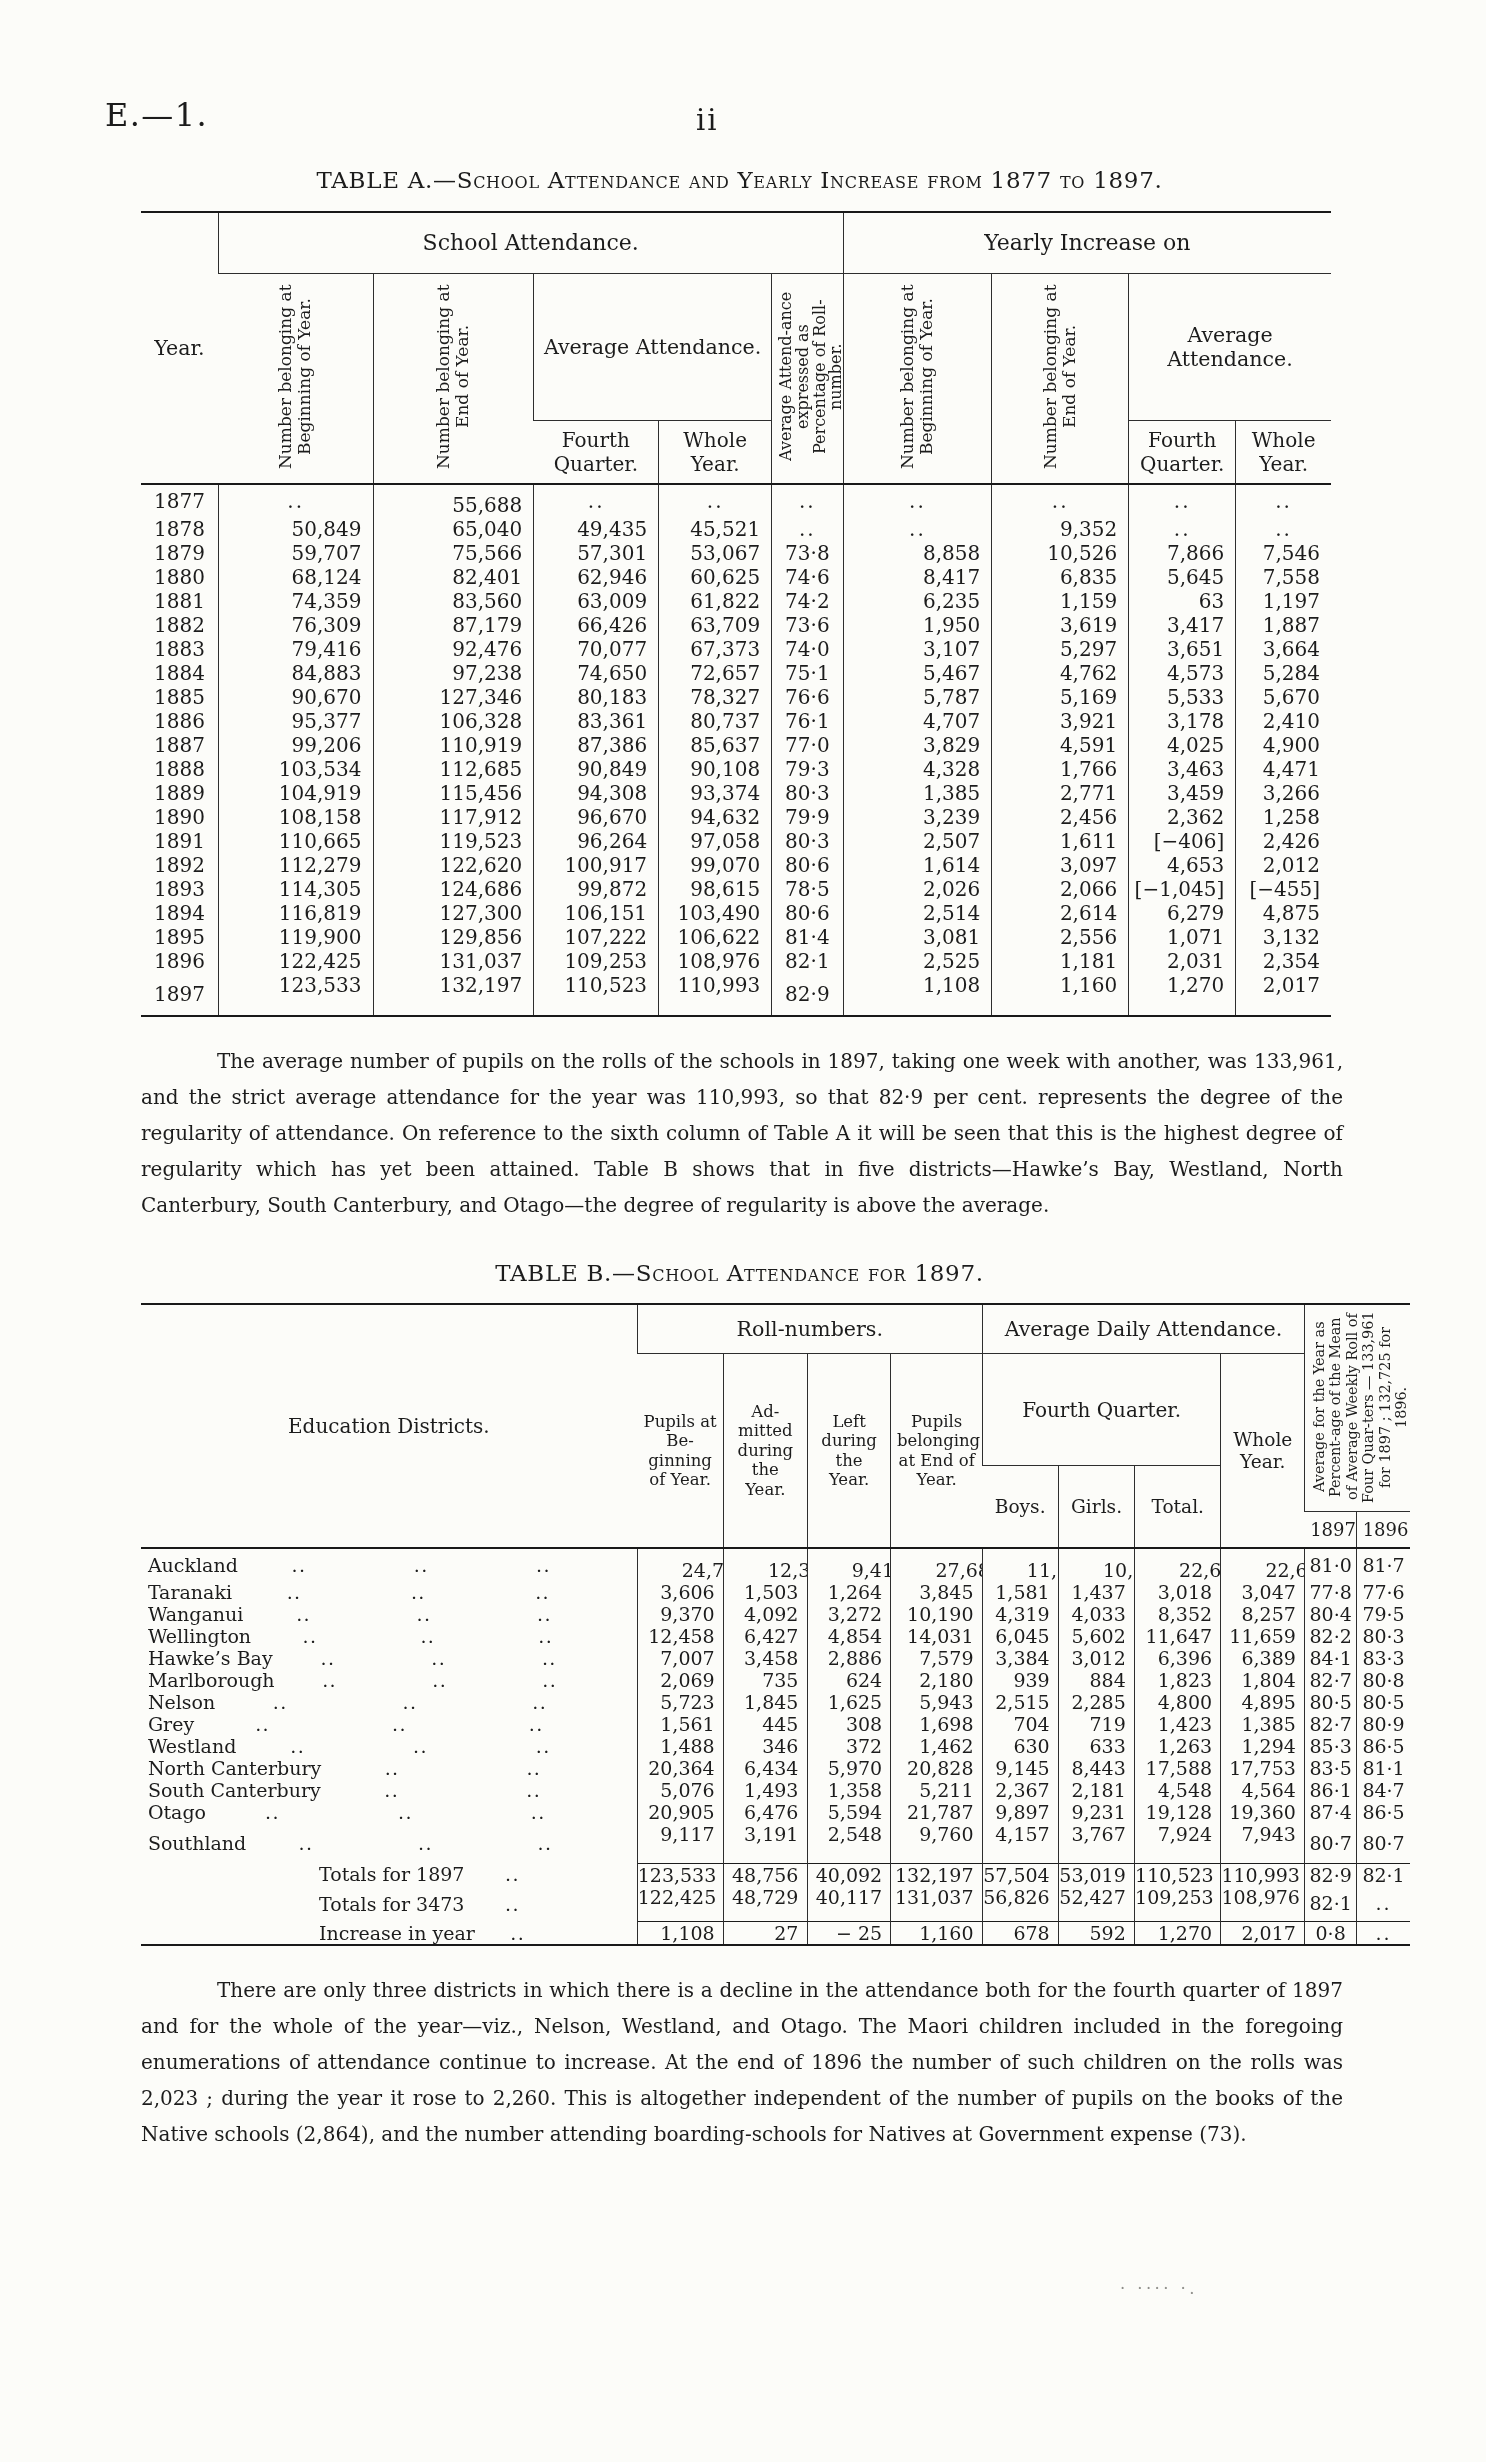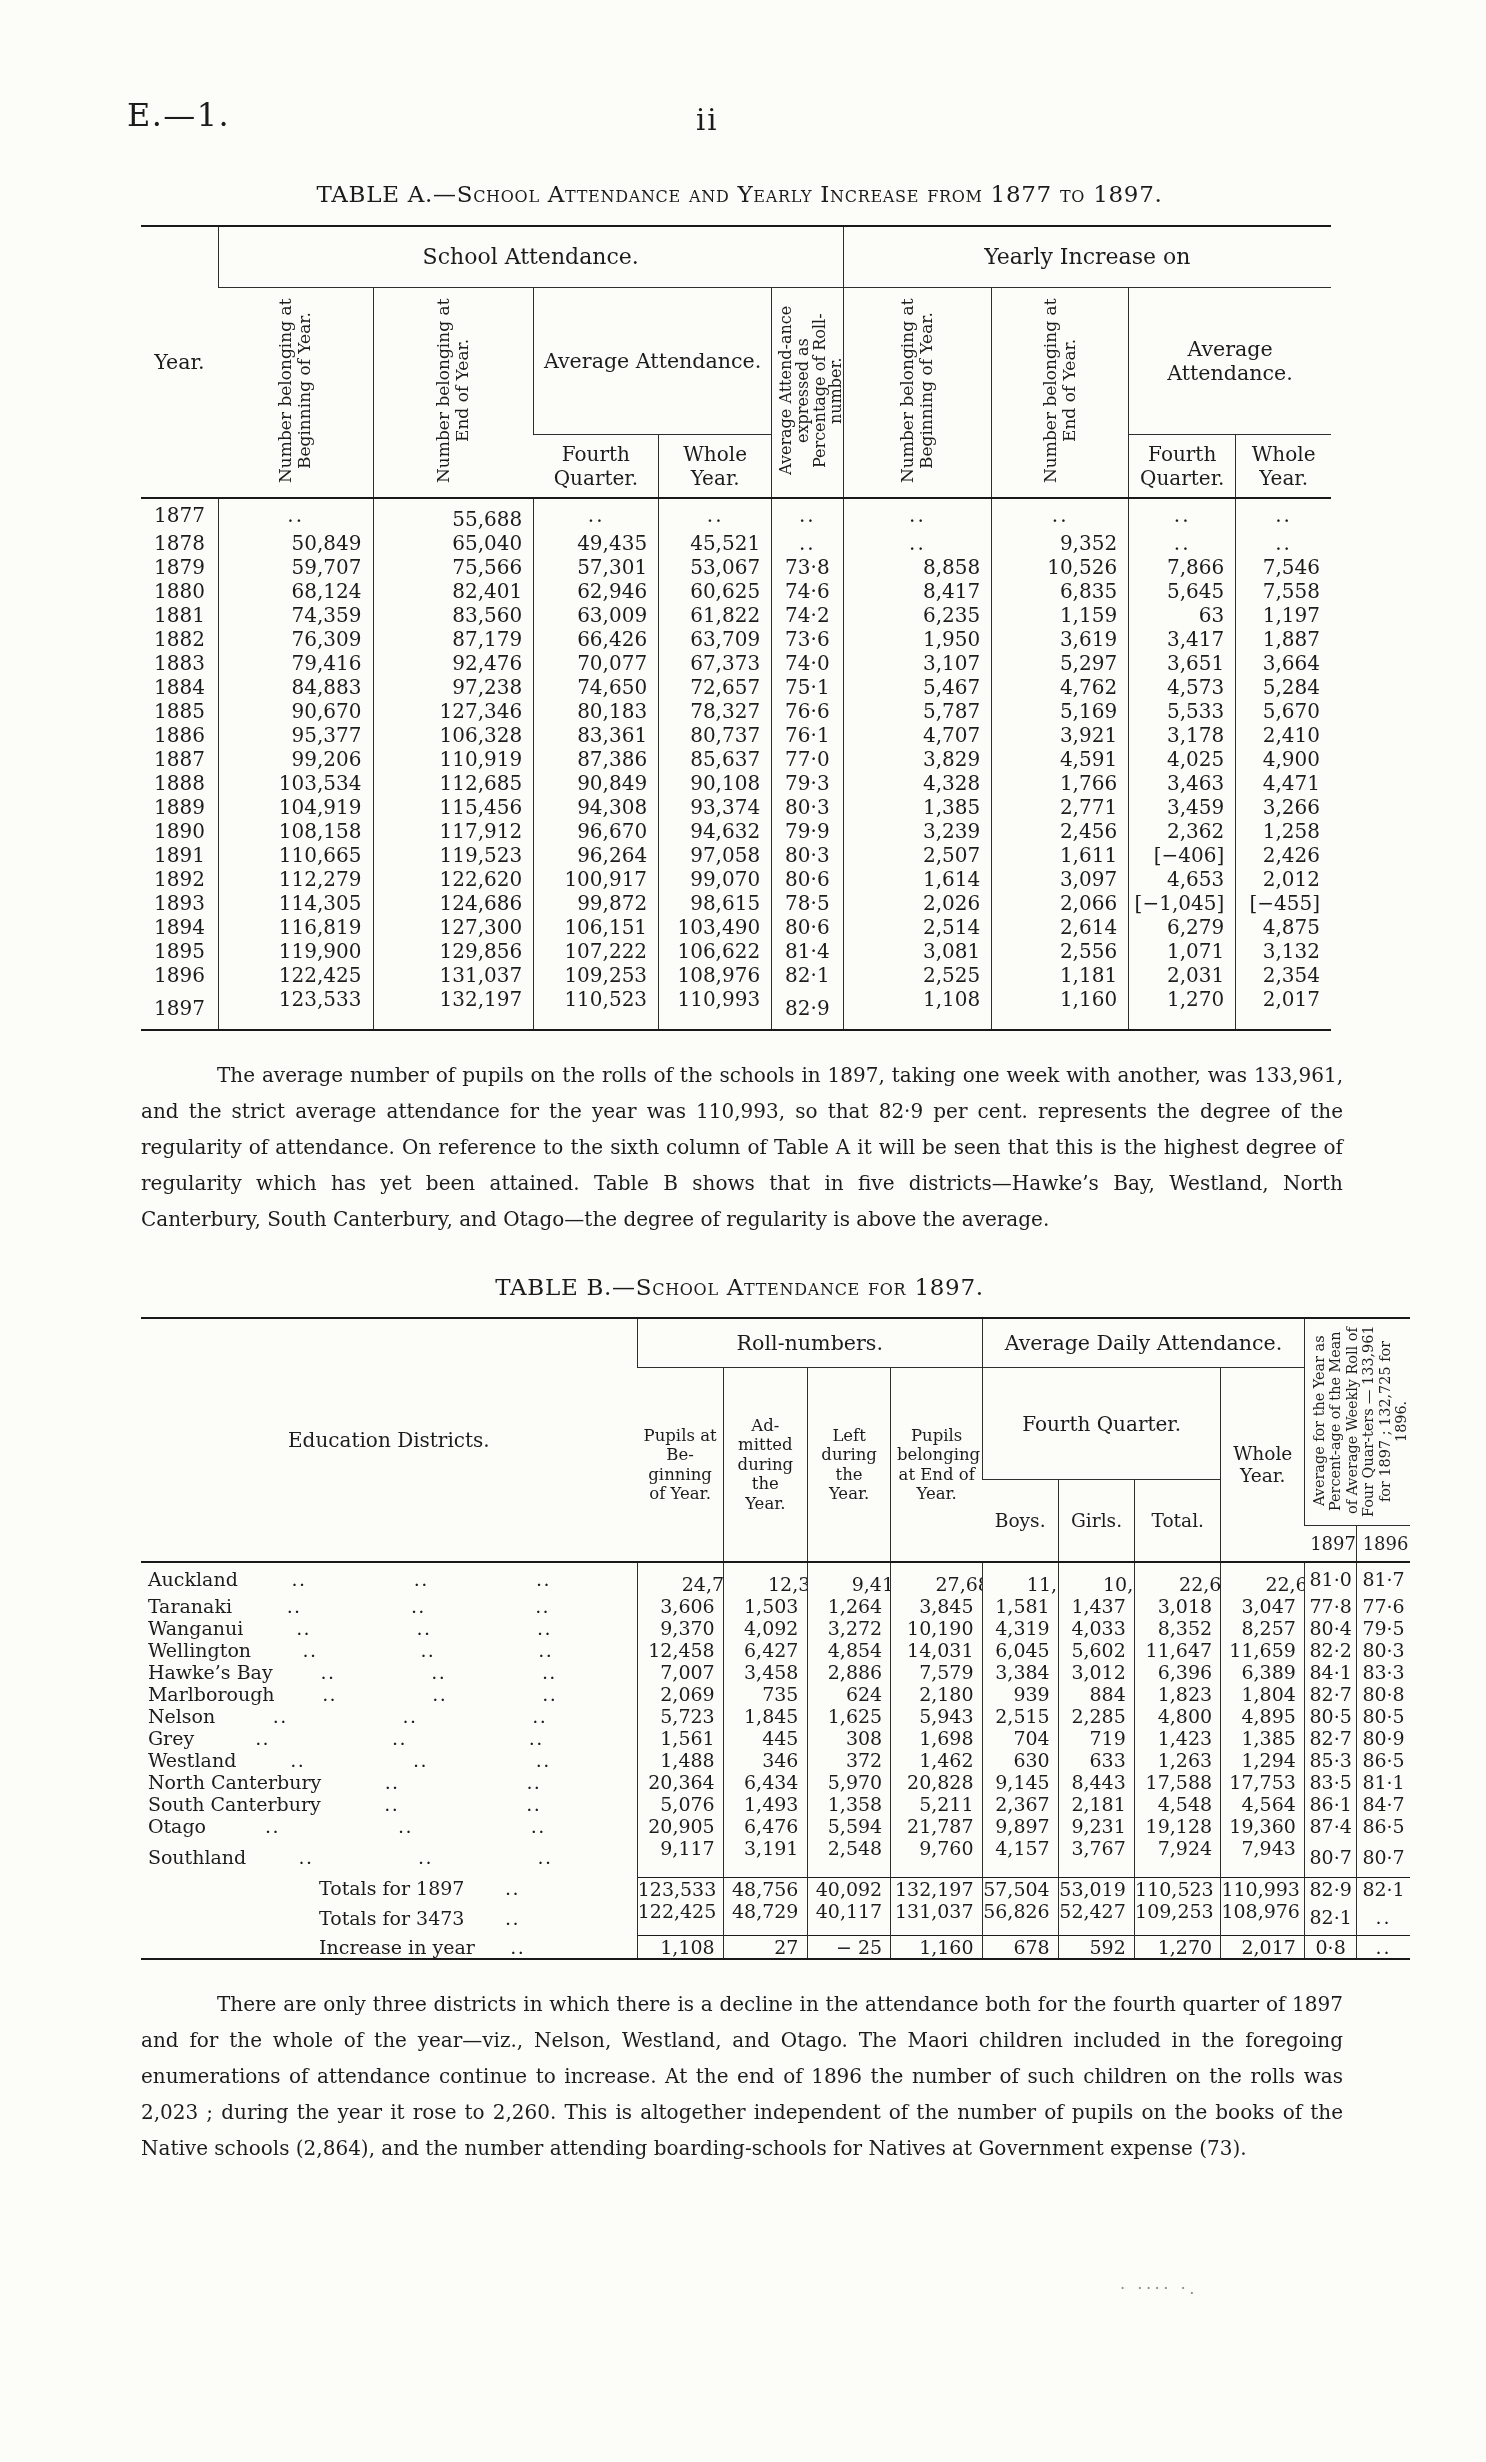--- a/index.html
+++ b/index.html
@@ -2,23 +2,23 @@
 <html style="font-size:11px"><head>
 <meta charset="utf-8">
 <style>
   html,body { margin:0; padding:0; background:#e9e9e5; }
   .page {
     position:relative; width:1487px; height:2462px; margin:0 auto;
     background:#fcfcf9; color:#1c1c1c; overflow:hidden;
     font-family:"DejaVu Serif","Liberation Serif",serif;
   }
   .page-head { position:relative; height:165px; }
-  .doc-ref { position:absolute; left:105px; top:96px; font-size:32px; letter-spacing:1.4px;margin-left:22px; }
+  .doc-ref { position:absolute; left:105px; top:96px; font-size:32px; letter-spacing:1.4px; }
   .page-num { position:absolute; left:696px; top:103px; font-size:29px; letter-spacing:2.1px; }
-  .tbl-title { margin:16px 0 0 141px; width:1197px; text-align:center;
+  .tbl-title { margin:2px 0 0 141px; width:1197px; text-align:center;
     font-size:23px; font-weight:normal; font-variant:small-caps; letter-spacing:0.7px; }
   .tbl-title.b { margin-top:37px; }
   table.tbl { border-collapse:collapse; table-layout:fixed;
     border-top:2.1px solid #191919; border-bottom:2.1px solid #191919; }
   .tbl th, .tbl td { border-left:1.4px solid #2e2e2e; font-weight:normal; overflow:hidden; }
   .tbl th:first-child, .tbl td:first-child { border-left:none; }
   .tbl thead th { padding:2.8px 5.5px; vertical-align:middle; text-align:center; }
   .group { border-bottom:1.4px solid #2e2e2e; font-size:22px; }
   .sub   { border-bottom:1.4px solid #2e2e2e; font-size:20.6px; }
   .tbl tbody tr:first-child td { border-top:2.1px solid #191919; }

